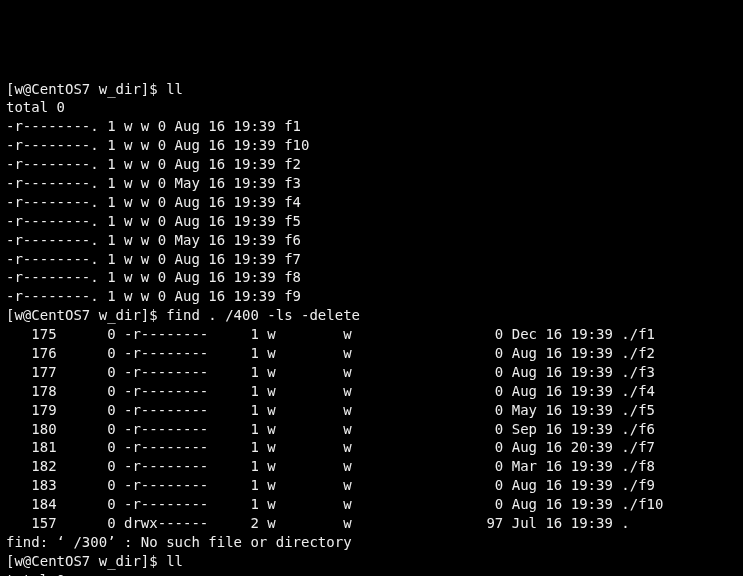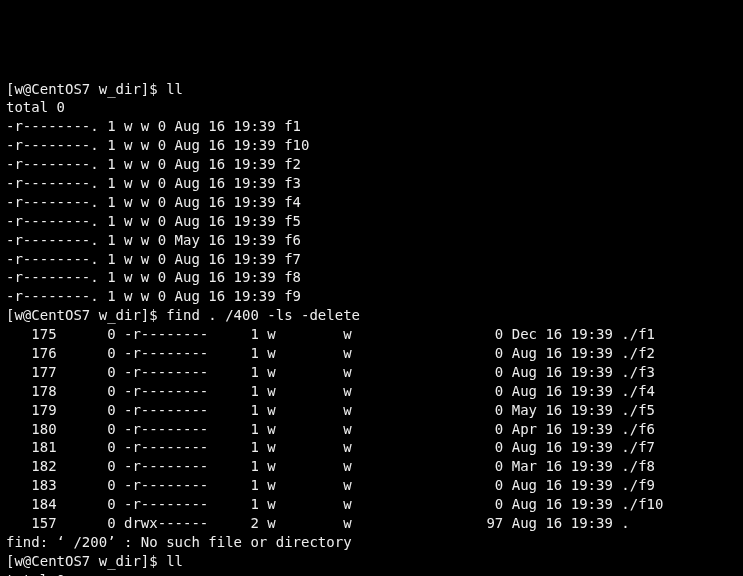--- a/index.html
+++ b/index.html
@@ -21,38 +21,38 @@
 </head>
 <body>
 
 
 
 <div id="term"><span class="line">[w@CentOS7 w_dir]$ ll</span>
 <span class="line">total 0</span>
 <span class="line">-r--------. 1 w w 0 Aug 16 19:39 f1</span>
 <span class="line">-r--------. 1 w w 0 Aug 16 19:39 f10</span>
 <span class="line">-r--------. 1 w w 0 Aug 16 19:39 f2</span>
-<span class="line">-r--------. 1 w w 0 Aug 16 19:39 f3</span>
+<span class="line">-r--------. 1 w w 0 May 16 19:39 f3</span>
 <span class="line">-r--------. 1 w w 0 Aug 16 19:39 f4</span>
 <span class="line">-r--------. 1 w w 0 Aug 16 19:39 f5</span>
 <span class="line">-r--------. 1 w w 0 May 16 19:39 f6</span>
 <span class="line">-r--------. 1 w w 0 Aug 16 19:39 f7</span>
 <span class="line">-r--------. 1 w w 0 Aug 16 19:39 f8</span>
 <span class="line">-r--------. 1 w w 0 Aug 16 19:39 f9</span>
 <span class="line">[w@CentOS7 w_dir]$ find . /400 -ls -delete</span>
 <span class="line">   175      0 -r--------     1 w        w                 0 Dec 16 19:39 ./f1</span>
 <span class="line">   176      0 -r--------     1 w        w                 0 Aug 16 19:39 ./f2</span>
 <span class="line">   177      0 -r--------     1 w        w                 0 Aug 16 19:39 ./f3</span>
 <span class="line">   178      0 -r--------     1 w        w                 0 Aug 16 19:39 ./f4</span>
 <span class="line">   179      0 -r--------     1 w        w                 0 May 16 19:39 ./f5</span>
-<span class="line">   180      0 -r--------     1 w        w                 0 Apr 16 19:39 ./f6</span>
-<span class="line">   181      0 -r--------     1 w        w                 0 Aug 16 19:39 ./f7</span>
+<span class="line">   180      0 -r--------     1 w        w                 0 Sep 16 19:39 ./f6</span>
+<span class="line">   181      0 -r--------     1 w        w                 0 Aug 16 20:39 ./f7</span>
 <span class="line">   182      0 -r--------     1 w        w                 0 Mar 16 19:39 ./f8</span>
 <span class="line">   183      0 -r--------     1 w        w                 0 Aug 16 19:39 ./f9</span>
 <span class="line">   184      0 -r--------     1 w        w                 0 Aug 16 19:39 ./f10</span>
-<span class="line">   157      0 drwx------     2 w        w                97 Aug 16 19:39 .</span>
-<span class="line">find: ‘ /200’ : No such file or directory</span>
+<span class="line">   157      0 drwx------     2 w        w                97 Jul 16 19:39 .</span>
+<span class="line">find: ‘ /300’ : No such file or directory</span>
 <span class="line">[w@CentOS7 w_dir]$ ll</span>
 <span class="line">total 0</span>
 </div>
 
 
 
 
 </body></html>

